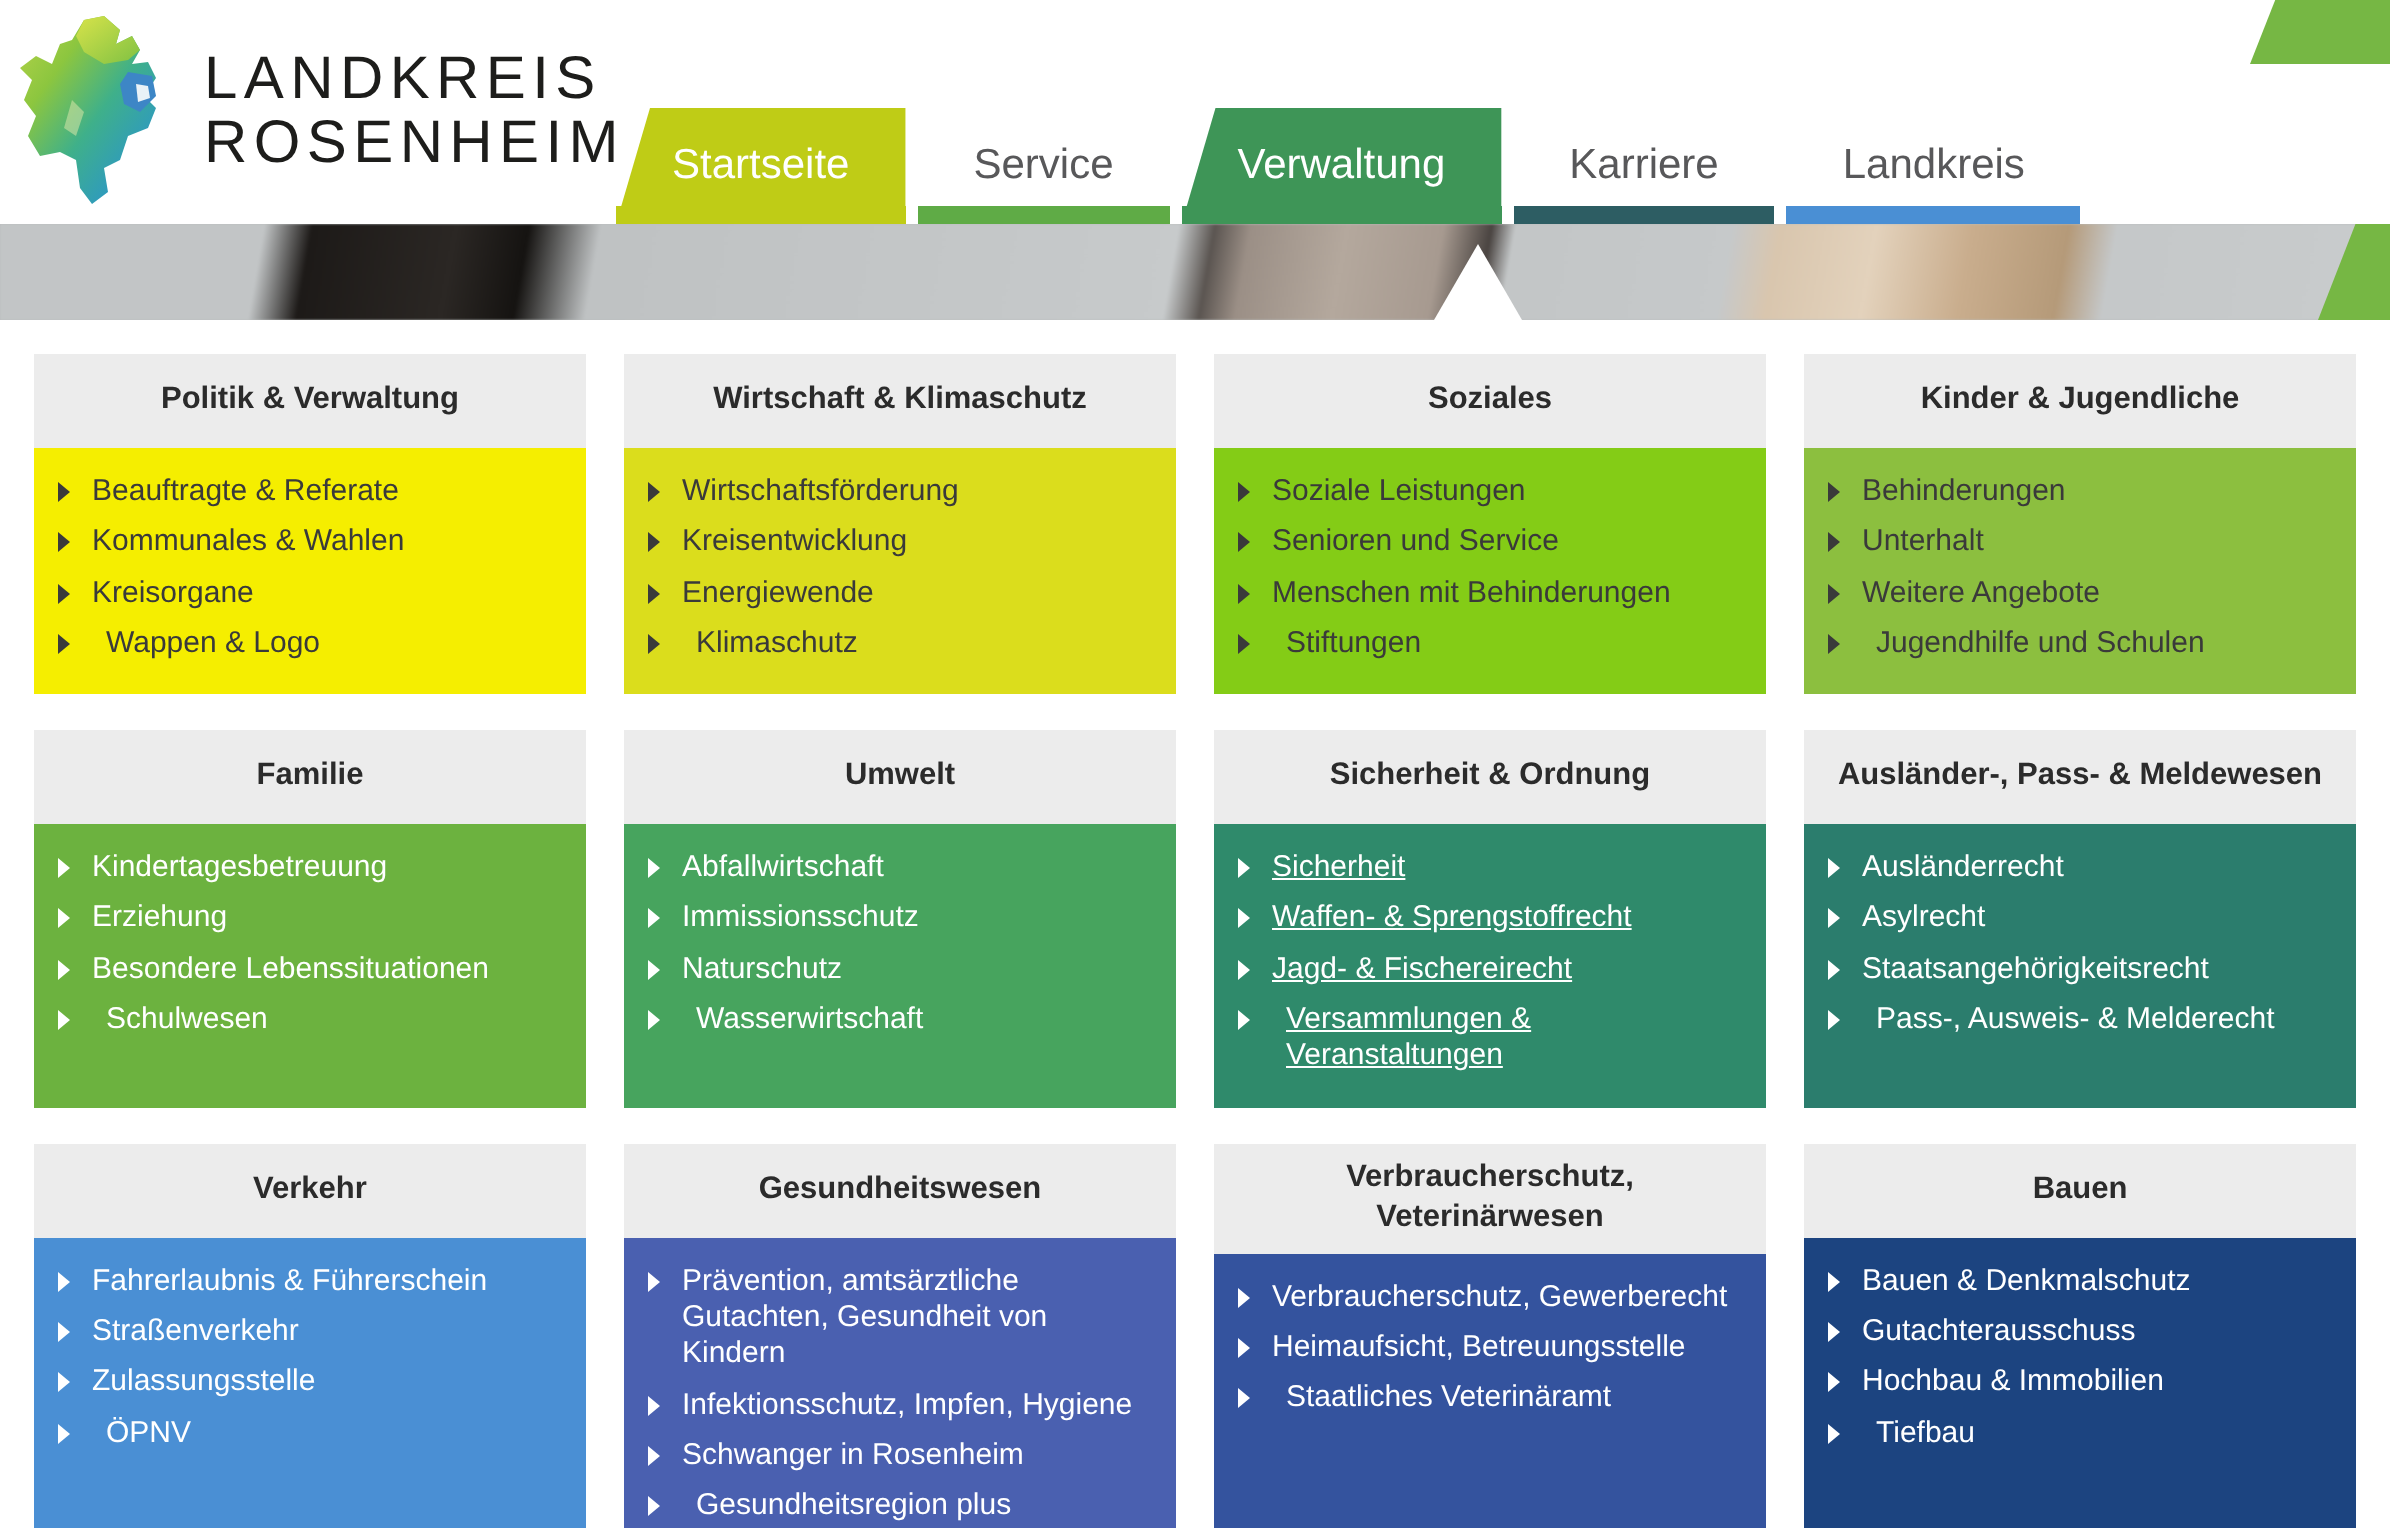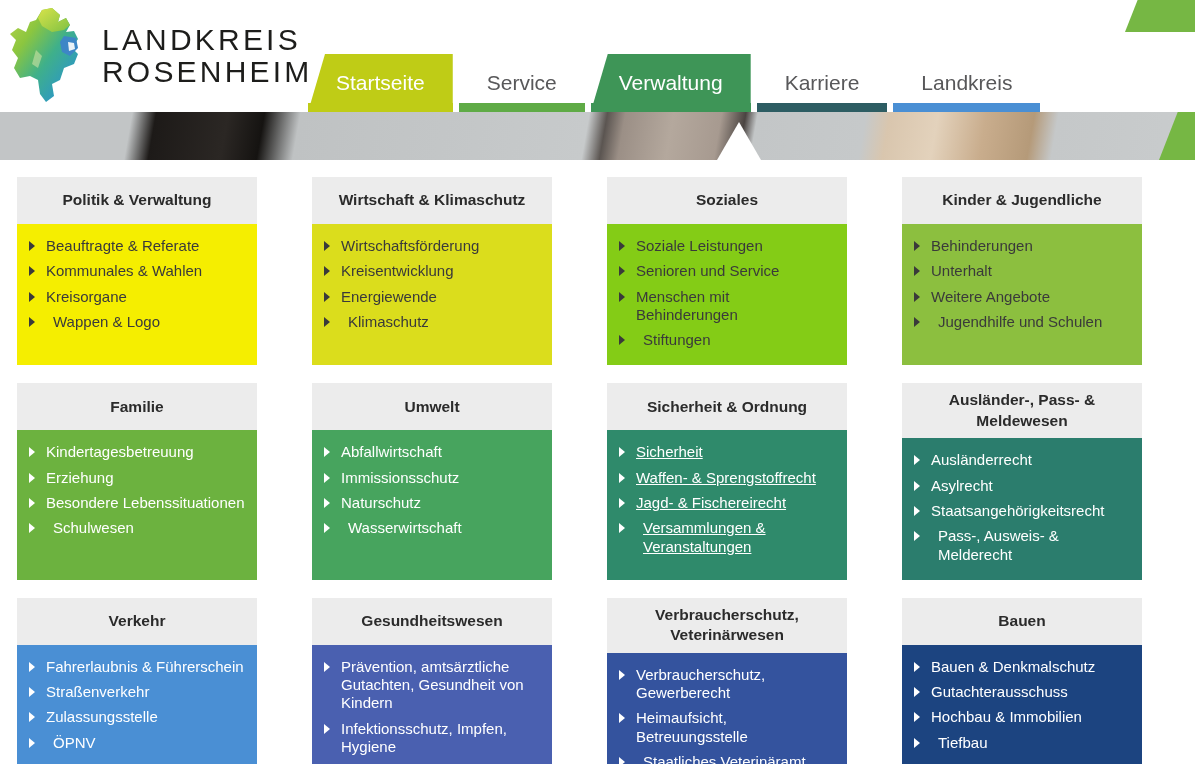--- a/index.html
+++ b/index.html
@@ -154,21 +154,21 @@
     position: relative;
     width: 1195px;
     padding: 17px 0 0 17px;
     display: grid;
     grid-template-columns: repeat(4, 276px);
     column-gap: 19px;
     row-gap: 18px;
   }
 
   .card {
-    width: 240px;
+    width: 276px;
     display: flex;
     flex-direction: column;
     background: #ffffff;
   }
 
   .card-head {
     background: #ececec;
     min-height: 47px;
     display: flex;
     align-items: center;

